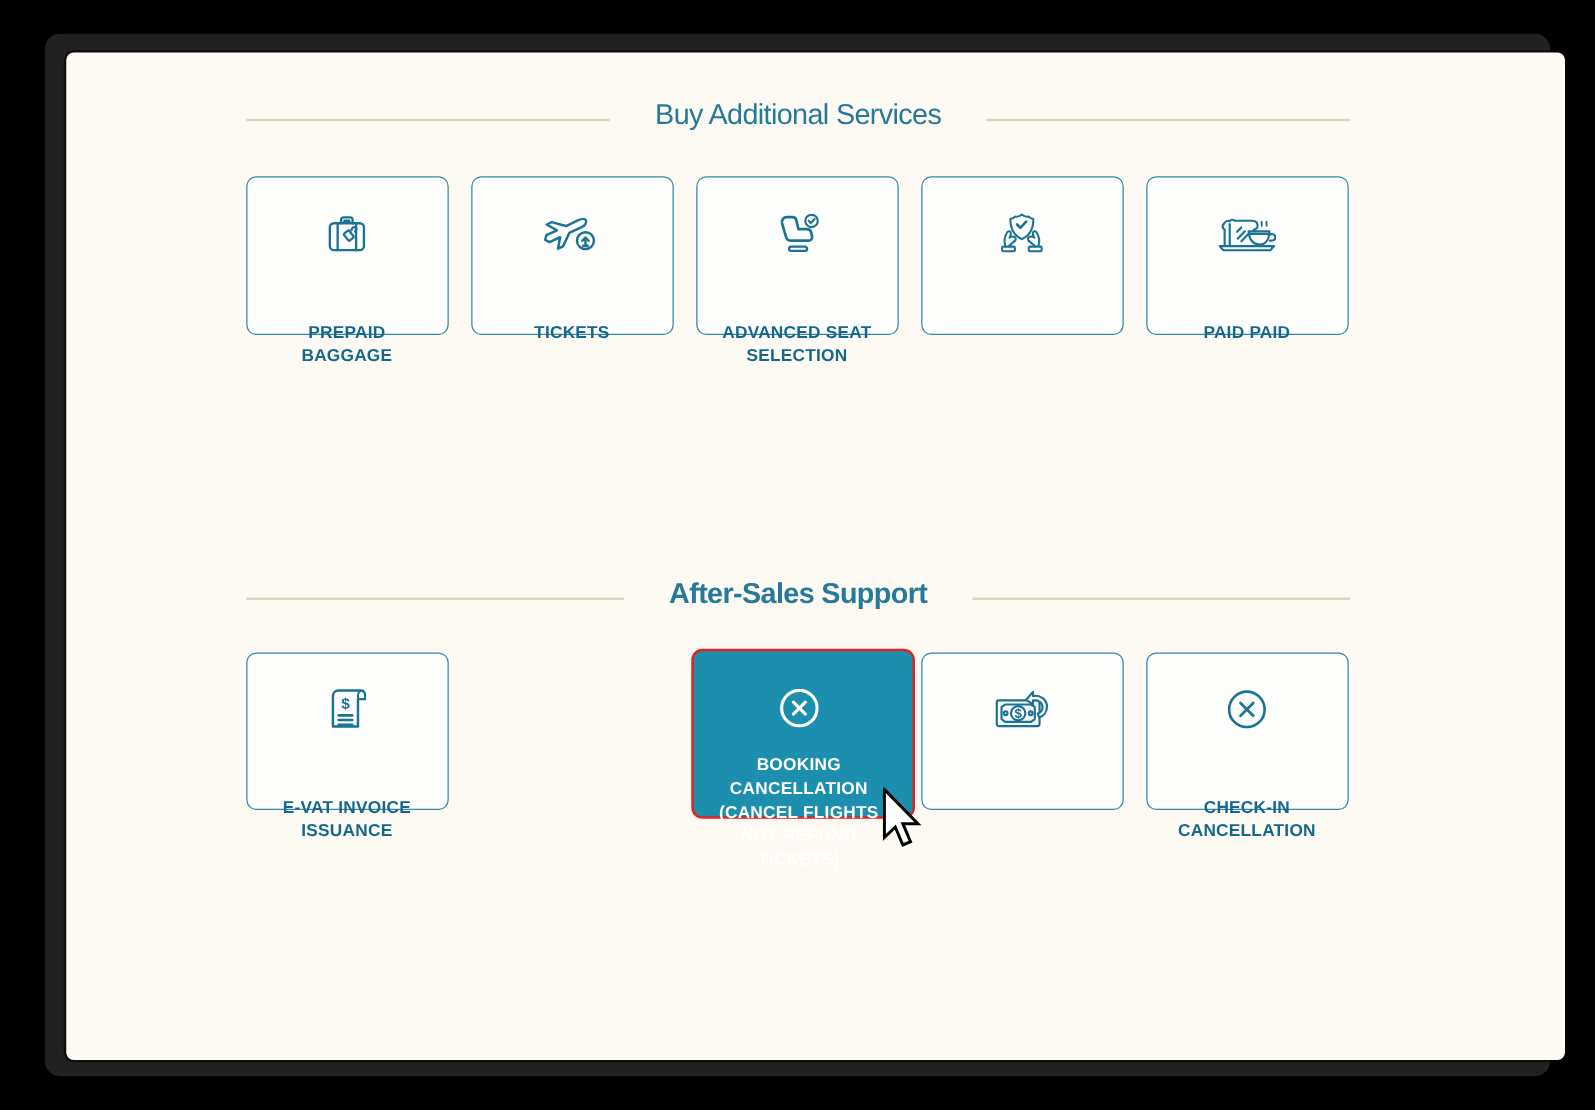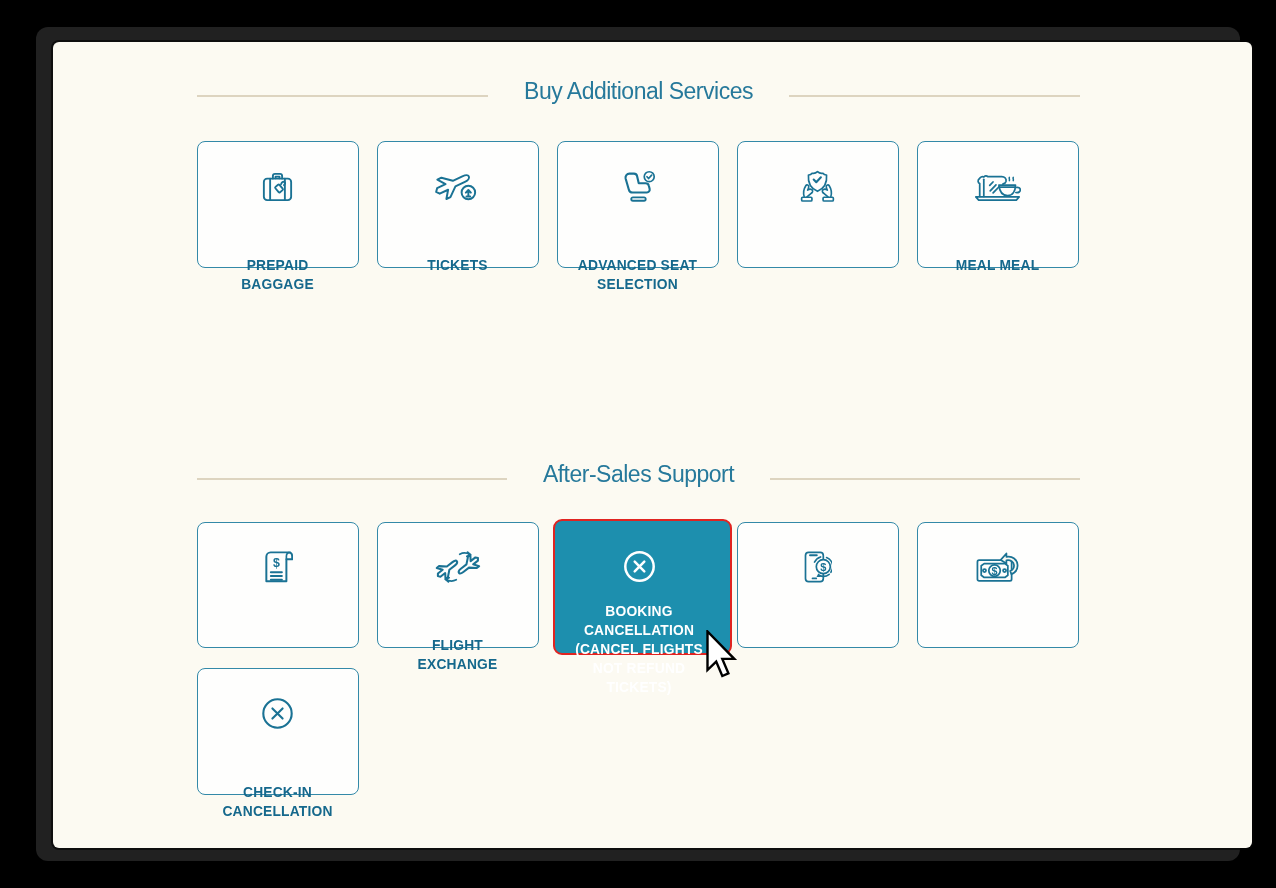--- a/index.html
+++ b/index.html
@@ -105,55 +105,41 @@
 <path d="M5.6 23.8 V11.2 C3.7 10.4 3.4 7.6 5.2 6.5 C5.9 4.8 7.9 4 9.6 4.7 C10.5 3.3 12.4 3.1 13.5 4.3 H27.2 C30.1 4.3 32 6.5 31.3 9 C30.9 10.3 29.8 11.2 28.4 11.5 V12.7"></path>
 <path d="M9.6 23.8 V7"></path>
 <path d="M15.4 12.9 l3.2 -3.3 M15.9 18.3 l5.6 -5.8 M18.7 20.3 l5.6 -5.8"></path>
 <path d="M34.6 5.1 c-.7 1.1 .7 2.1 0 3.2 M38.4 5.1 c-.7 1.1 .7 2.1 0 3.2" stroke-width="1.5"></path>
 <path d="M24.4 12.7 H40.6 C40.5 19 37.6 22.9 32.9 22.9 C28.2 22.9 25 19.5 24.4 12.7 Z" fill="#fefefd"></path>
 <path d="M24.6 14.6 H40.4"></path>
 <path d="M40.9 15 c2.6 -.7 4.4 .4 4.4 2.4 c0 1.9 -1.9 2.9 -4.3 2.5"></path>
 <path d="M1.8 24.2 H44.2 L41.4 27.4 H4.6 Z"></path>
 </svg>
         </div>
-        <div class="lbl">MEAL MEAL</div>
+        <div class="lbl">PAID PAID</div>
       </div>
   </div>
 
-  <div class="hdr" style="top:423px;">
+  <div class="hdr" style="top:423px;font-weight:bold;">
     <div class="ln"></div>
       <div class="ttl">After-Sales Support</div>
       <div class="ln"></div>
   </div>
 
   <div class="grid" style="top:479.5px;grid-template-rows:126.5px 126.5px;row-gap:20px;column-gap:18px;">
     <div class="card">
         <div class="icon">
           <svg width="31" height="33.5" viewBox="0 0 30 32" fill="none" stroke="#1a7294" stroke-width="1.9" stroke-linejoin="round" stroke-linecap="round">
 <path d="M4.2 30 V6.3 C4.2 3.9 6 2.1 8.4 2.1 H25.4 C27.6 2.1 29.2 3.7 29.2 5.9 V8.8 H23.6 V30 Z"></path>
 <path d="M23.6 8.8 V5.9 C23.6 3.7 25.2 2.1 27.4 2.1" stroke-width="1.6"></path>
 <path d="M8.6 21.4 H19.2 M8.6 25 H19.2 M8.6 28.6 H19.2" stroke-width="2"></path>
 <text x="13.9" y="16.3" font-size="12" font-weight="bold" fill="#1a7294" stroke="none" text-anchor="middle" font-family="Liberation Sans">$</text>
 </svg>
         </div>
-      </div>
-    <div class="card">
-        <div class="icon">
-          <svg width="46" height="32" viewBox="0 0 45 31" fill="none" stroke="#1a7294" stroke-width="2" stroke-linecap="round" stroke-linejoin="round">
-<g transform="rotate(-38 12 17)">
-              <path d="M1.8 19.2 L7.7 19.2 L4.2 24.2 L7.1 24.2 L12.9 19.2 L19.9 19.2 C22.3 19.2 23.8 18.1 23.8 17 C23.8 15.9 22.3 15.2 19.9 15.2 L12.9 15.2 L7.1 10.2 L4.2 10.2 L7.7 15.2 L1.8 15.2 L0.2 17.2 Z"></path>
-            </g>
-<g transform="rotate(142 33 14)">
-              <path d="M23 16.2 L28.9 16.2 L25.4 21.2 L28.3 21.2 L34.1 16.2 L41.1 16.2 C43.5 16.2 45 15.1 45 14 C45 12.9 43.5 12.2 41.1 12.2 L34.1 12.2 L28.3 7.2 L25.4 7.2 L28.9 12.2 L23 12.2 L21.4 14.2 Z"></path>
-            </g>
-<path d="M24.2 3 c3.4 -1.7 6.8 -1.5 9.8 .3 M31.9 1 l2.8 2.5 -3.5 1.6" stroke-width="1.7"></path>
-<path d="M20.8 28 c-3.4 1.7 -6.8 1.5 -9.8 -.3 M13.1 30 l-2.8 -2.5 3.5 -1.6" stroke-width="1.7"></path>
-</svg>
-        </div>
-        <div class="lbl">FLIGHT<br>EXCHANGE</div>
+        <div class="lbl">E-VAT INVOICE<br>ISSUANCE</div>
       </div>
     <div class="card" style="visibility:hidden;"></div>
     <div class="card">
         <div class="icon">
           <svg width="28" height="32" viewBox="0 0 28 32" fill="none" stroke="#1a7294" stroke-width="1.7" stroke-linecap="round" stroke-linejoin="round">
 <rect x="1.5" y="1.4" width="17.8" height="29.2" rx="3.1"></rect>
 <path d="M6 4.3 h6.8" stroke-width="1.9"></path>
 <path d="M8.6 27.4 h3.6" stroke-width="1.9"></path>
 <circle cx="19.3" cy="15.7" r="7" fill="#fefefd"></circle>
 <path d="M10.5 11.1 A10 10 0 0 1 16.6 5.9" stroke-width="1.6"></path>

